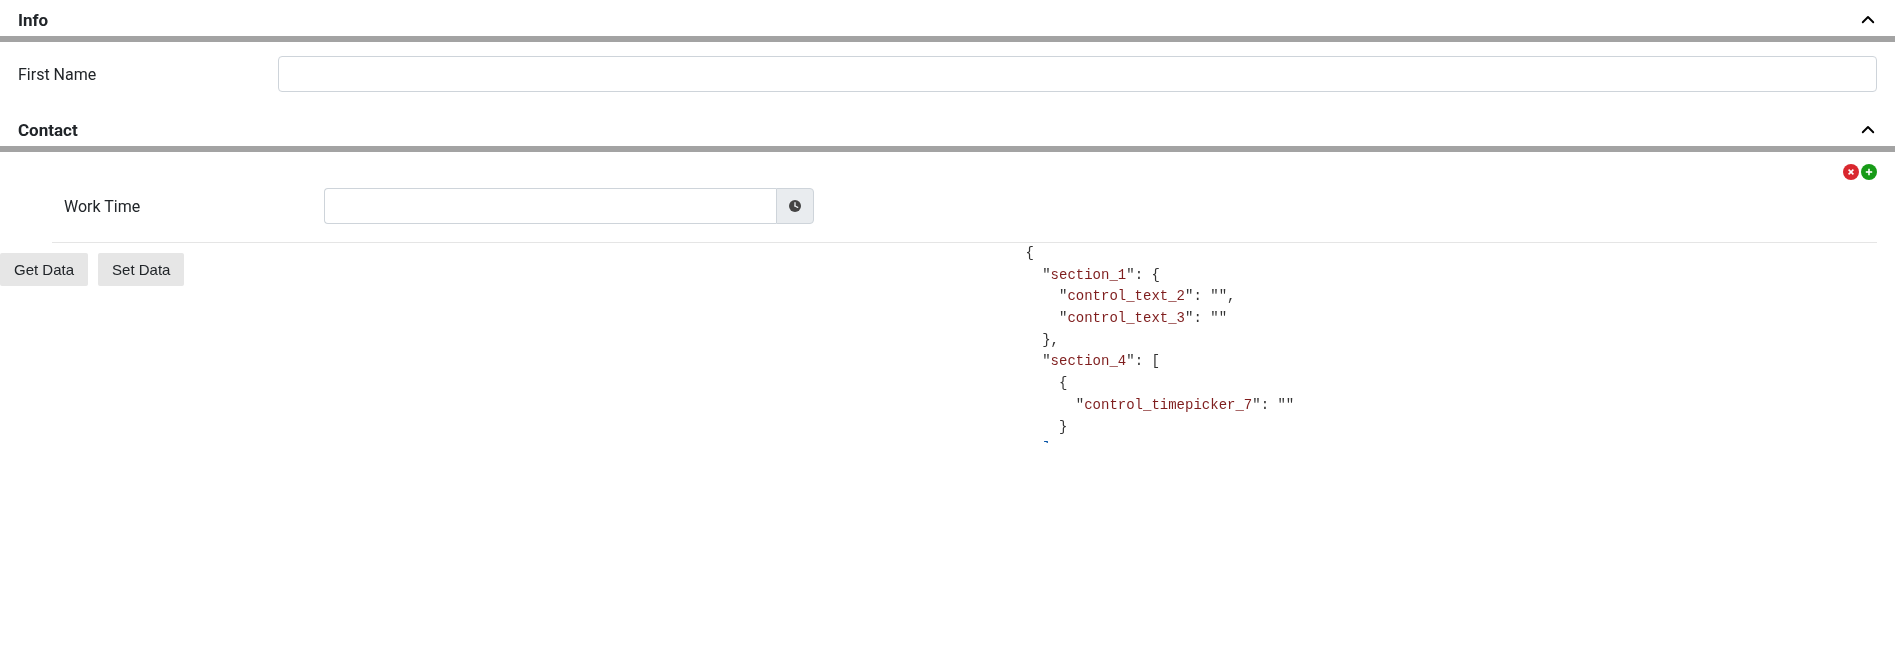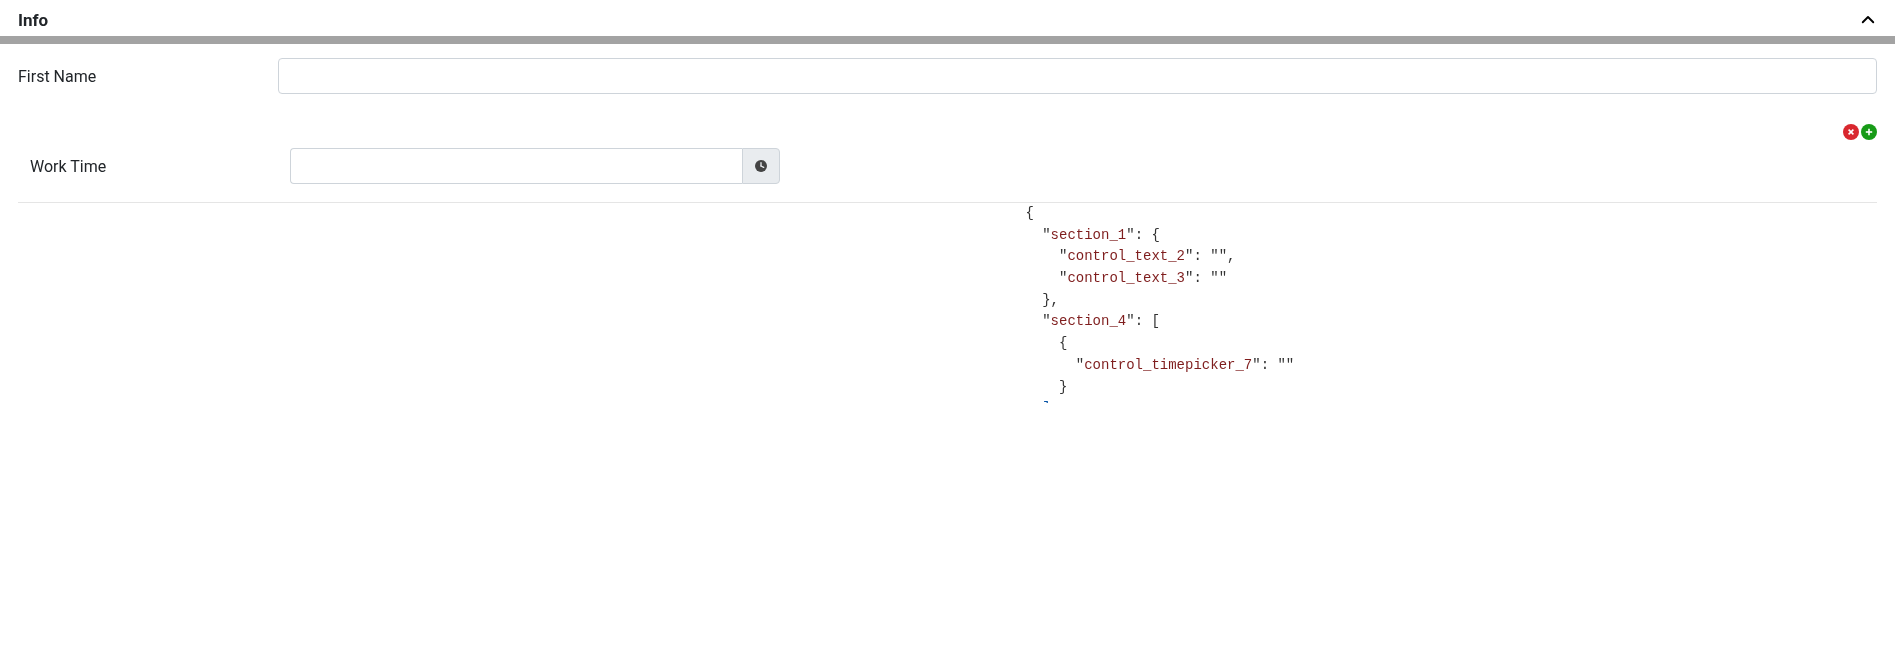--- a/index.html
+++ b/index.html
@@ -14,21 +14,21 @@
   .page {
     padding: 0;
   }
 
   
   .section-header {
     display: flex;
     align-items: center;
     justify-content: space-between;
     padding: 10px 18px 6px 18px;
-    border-bottom: 8px solid #a3a3a3;
+    border-bottom: 6px solid #a3a3a3;
     cursor: pointer;
   }
   .section-title {
     font-weight: 700;
     font-size: 17px;
   }
   .chevron {
     display: inline-flex;
   }
   .chevron svg { width: 18px; height: 18px; }
@@ -57,20 +57,21 @@
     border: 1px solid #ced4da;
     border-radius: 4px;
     padding: 4px 10px;
     font-size: 15px;
     outline: none;
   }
 
   
   .contact-body {
     padding: 10px 18px 0 18px;
+    margin-left: 34px;
   }
   .contact-actions {
     display: flex;
     justify-content: flex-end;
     gap: 2px;
     padding: 2px 0 2px 0;
   }
   .round-icon {
     width: 16px;
     height: 16px;
@@ -185,20 +186,28 @@
   </div>
   <div class="section-body">
     <div class="form-row">
       <div class="form-group">
         <label class="form-label">First Name</label>
         <input type="text" class="text-input" value="" style="">
       </div>
     </div>
   </div>
 
+  <div class="section-header">
+    <span class="section-title">Contact</span>
+    <span class="chevron">
+      <svg viewBox="0 0 24 24" fill="none" stroke="#000" stroke-width="2.5" stroke-linecap="round" stroke-linejoin="round">
+          <polyline points="5 15 12 8 19 15"></polyline>
+        </svg>
+    </span>
+  </div>
   <div class="contact-body">
     <div class="contact-actions">
       <span class="round-icon icon-remove">
         <svg viewBox="0 0 10 10" width="8" height="8">
             <line x1="2" y1="2" x2="8" y2="8" stroke="#fff" stroke-width="2"></line>
             <line x1="8" y1="2" x2="2" y2="8" stroke="#fff" stroke-width="2"></line>
           </svg>
       </span>
       <span class="round-icon icon-add">
         <svg viewBox="0 0 10 10" width="8" height="8">
@@ -216,20 +225,24 @@
               <circle cx="12" cy="12" r="9" fill="#444"></circle>
               <line x1="12" y1="12" x2="12" y2="7" stroke="#e9ecef" stroke-width="2" stroke-linecap="round"></line>
               <line x1="12" y1="12" x2="16" y2="14" stroke="#e9ecef" stroke-width="2" stroke-linecap="round"></line>
             </svg>
         </span>
       </div>
     </div>
   </div>
 
   <div class="bottom-area" style="min-height:200px;">
+    <div class="btn-group">
+      <button class="btn">Get Data</button>
+      <button class="btn">Set Data</button>
+    </div>
 
     <pre class="json-output"><span class="tok-brace">{</span>
 <span class="tok-punct">  "</span><span class="tok-key">section_1</span><span class="tok-punct">": {</span>
 <span class="tok-punct">    "</span><span class="tok-key">control_text_2</span><span class="tok-punct">": "</span><span class="tok-str"></span><span class="tok-punct">",</span>
 <span class="tok-punct">    "</span><span class="tok-key">control_text_3</span><span class="tok-punct">": "</span><span class="tok-str"></span><span class="tok-punct">"</span>
 <span class="tok-punct">  },</span>
 <span class="tok-punct">  "</span><span class="tok-key">section_4</span><span class="tok-punct">": [</span>
 <span class="tok-brace">    {</span>
 <span class="tok-punct">      "</span><span class="tok-key">control_timepicker_7</span><span class="tok-punct">": "</span><span class="tok-str"></span><span class="tok-punct">"</span>
 <span class="tok-brace">    }</span>

